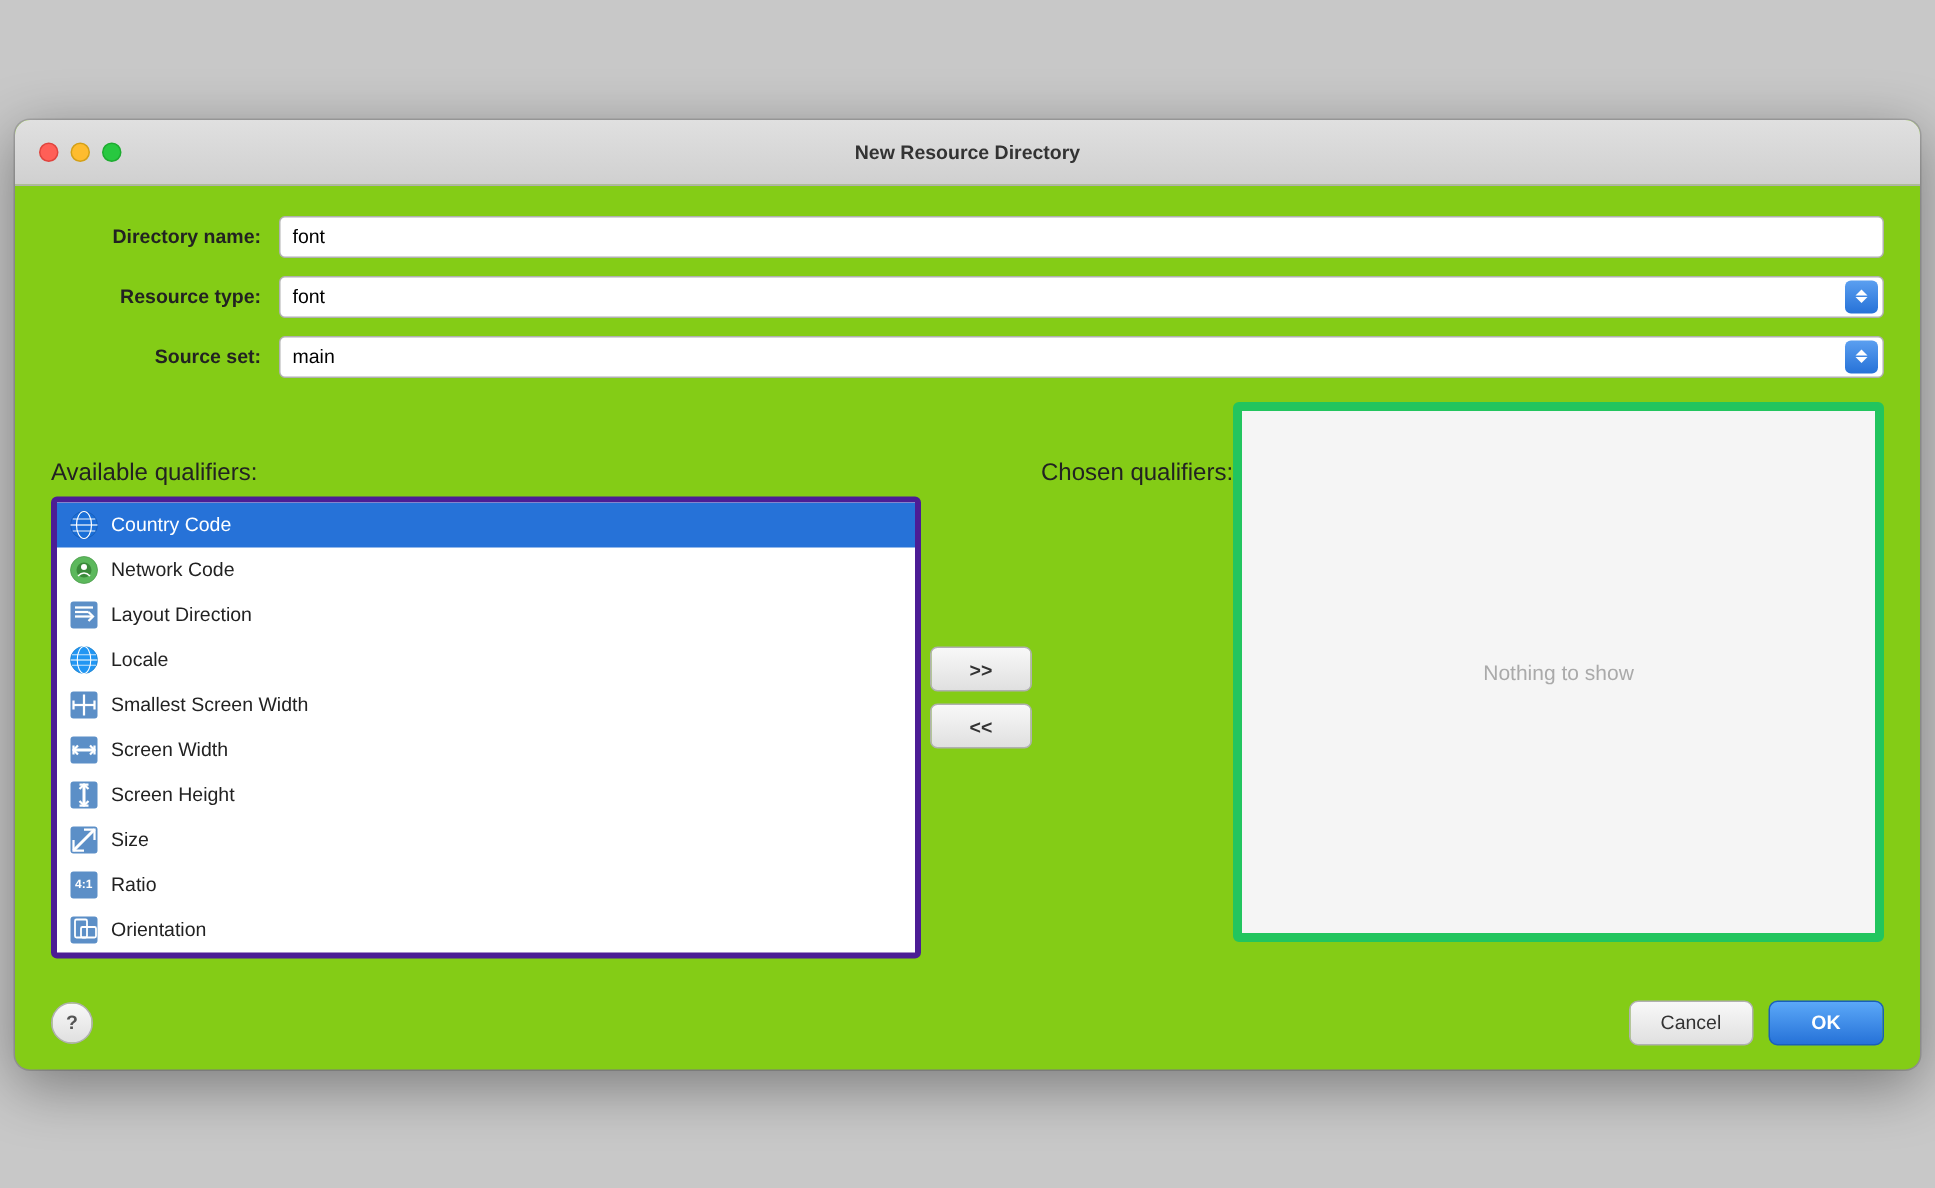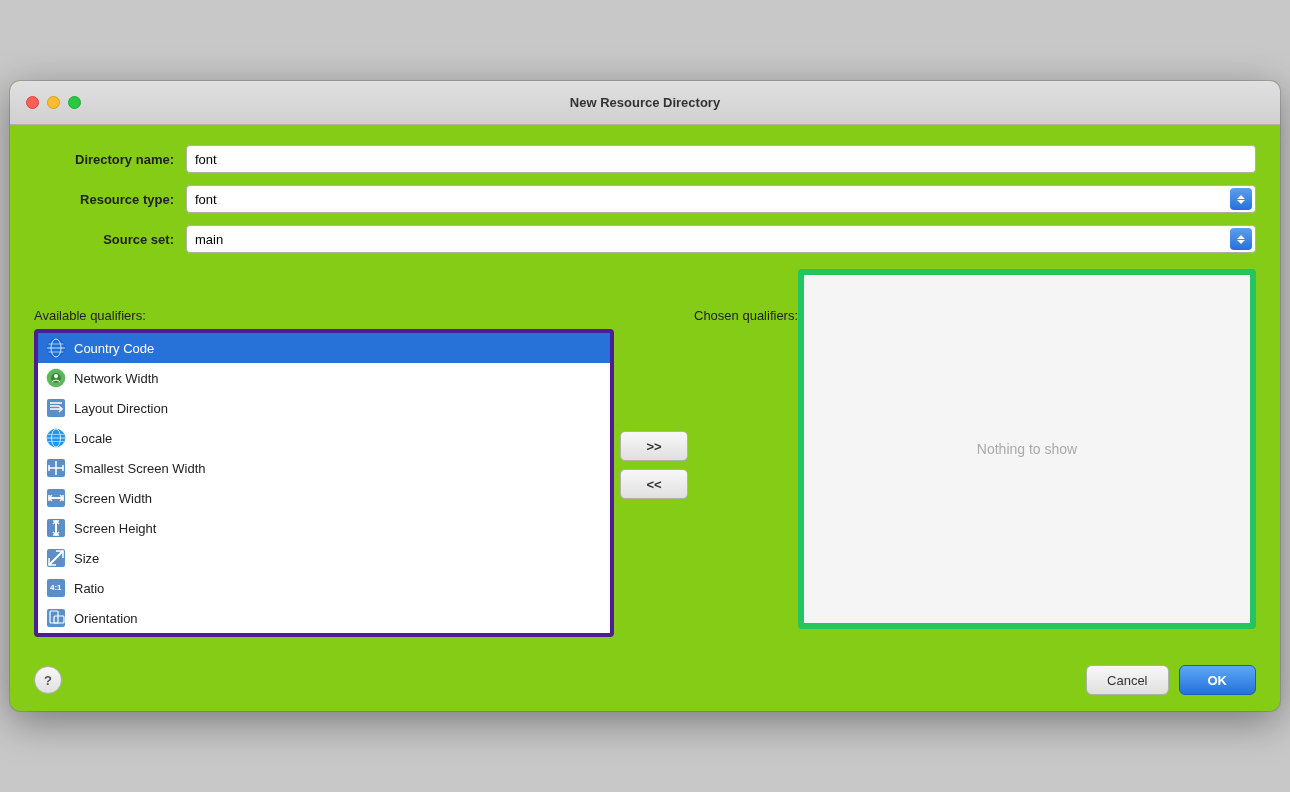--- a/index.html
+++ b/index.html
@@ -155,21 +155,21 @@
       flex: 0 0 580px;
     }
 
     .qualifiers-right {
       display: flex;
       gap: 0;
       flex: 1;
     }
 
     .section-label {
-      font-size: 13px;
+      font-size: 16px;
       font-weight: 400;
       color: #222;
       margin-top: 39px;
     }
 
     .list-box {
       border: 4px solid #4c1d95;
       background: white;
       border-radius: 4px;
       overflow-y: auto;
@@ -368,21 +368,21 @@
 
           <div class="list-item">
             <div class="qualifier-icon">
               <svg width="20" height="20" viewBox="0 0 20 20">
                 <circle cx="10" cy="10" r="9" fill="#5cb85c" stroke="#4a9a4a" stroke-width="0.5"></circle>
                 <circle cx="10" cy="10" r="5" fill="#3a8a3a"></circle>
                 <circle cx="10" cy="8" r="2" fill="white"></circle>
                 <path d="M 6 14 Q 10 10 14 14" stroke="white" stroke-width="1" fill="none"></path>
               </svg>
             </div>
-            <span>Network Width</span>
+            <span>Network Code</span>
           </div>
 
           <div class="list-item">
             <div class="qualifier-icon">
               <svg width="20" height="20" viewBox="0 0 20 20">
                 <rect x="1" y="1" width="18" height="18" rx="2" fill="#5c8fc7"></rect>
                 <line x1="4" y1="5" x2="16" y2="5" stroke="white" stroke-width="1.5"></line>
                 <line x1="4" y1="8" x2="13" y2="8" stroke="white" stroke-width="1.5"></line>
                 <line x1="4" y1="11" x2="16" y2="11" stroke="white" stroke-width="1.5"></line>
                 <polyline points="13,14 16,11 13,8" fill="none" stroke="white" stroke-width="1.5"></polyline>

